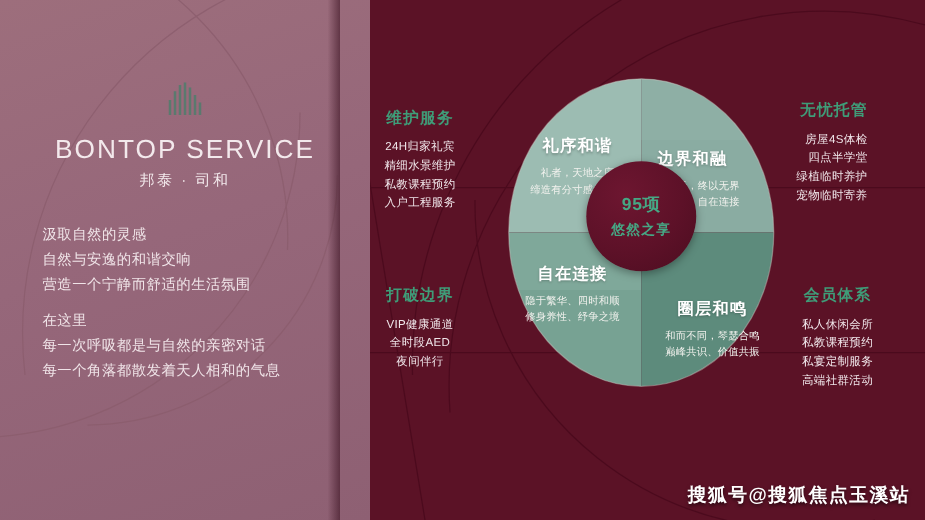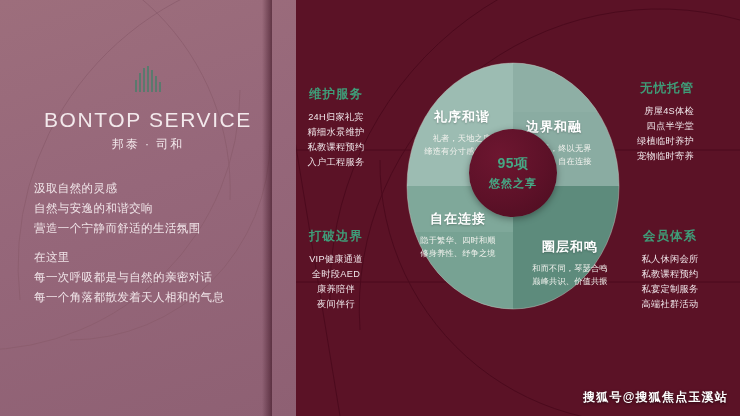--- a/index.html
+++ b/index.html
@@ -178,21 +178,21 @@
     font-size: 11px;
     font-weight: 700;
     letter-spacing: 1px;
   }
 
   
   #watermark {
     position: absolute;
     right: 12px; bottom: 10px;
     color: #ffffff;
-    font-size: 12px;
+    font-size: 15px;
     font-weight: 700;
     letter-spacing: 1.2px;
     text-shadow: 0 1px 3px rgba(0,0,0,.6);
   }
 </style>
 </head>
 <body>
 
 <div id="slide">
 
@@ -248,21 +248,20 @@
     <div class="lg-item">24H归家礼宾</div>
     <div class="lg-item">精细水景维护</div>
     <div class="lg-item">私教课程预约</div>
     <div class="lg-item">入户工程服务</div>
   </div>
 
   <div class="label-group" id="group-health">
     <div class="lg-title">打破边界</div>
     <div class="lg-item">VIP健康通道</div>
     <div class="lg-item">全时段AED</div>
-    <div class="lg-item">康养陪伴</div>
     <div class="lg-item">夜间伴行</div>
   </div>
 
   <div class="label-group" id="group-custody">
     <div class="lg-title">无忧托管</div>
     <div class="lg-item">房屋4S体检</div>
     <div class="lg-item">四点半学堂</div>
     <div class="lg-item">绿植临时养护</div>
     <div class="lg-item">宠物临时寄养</div>
   </div>

